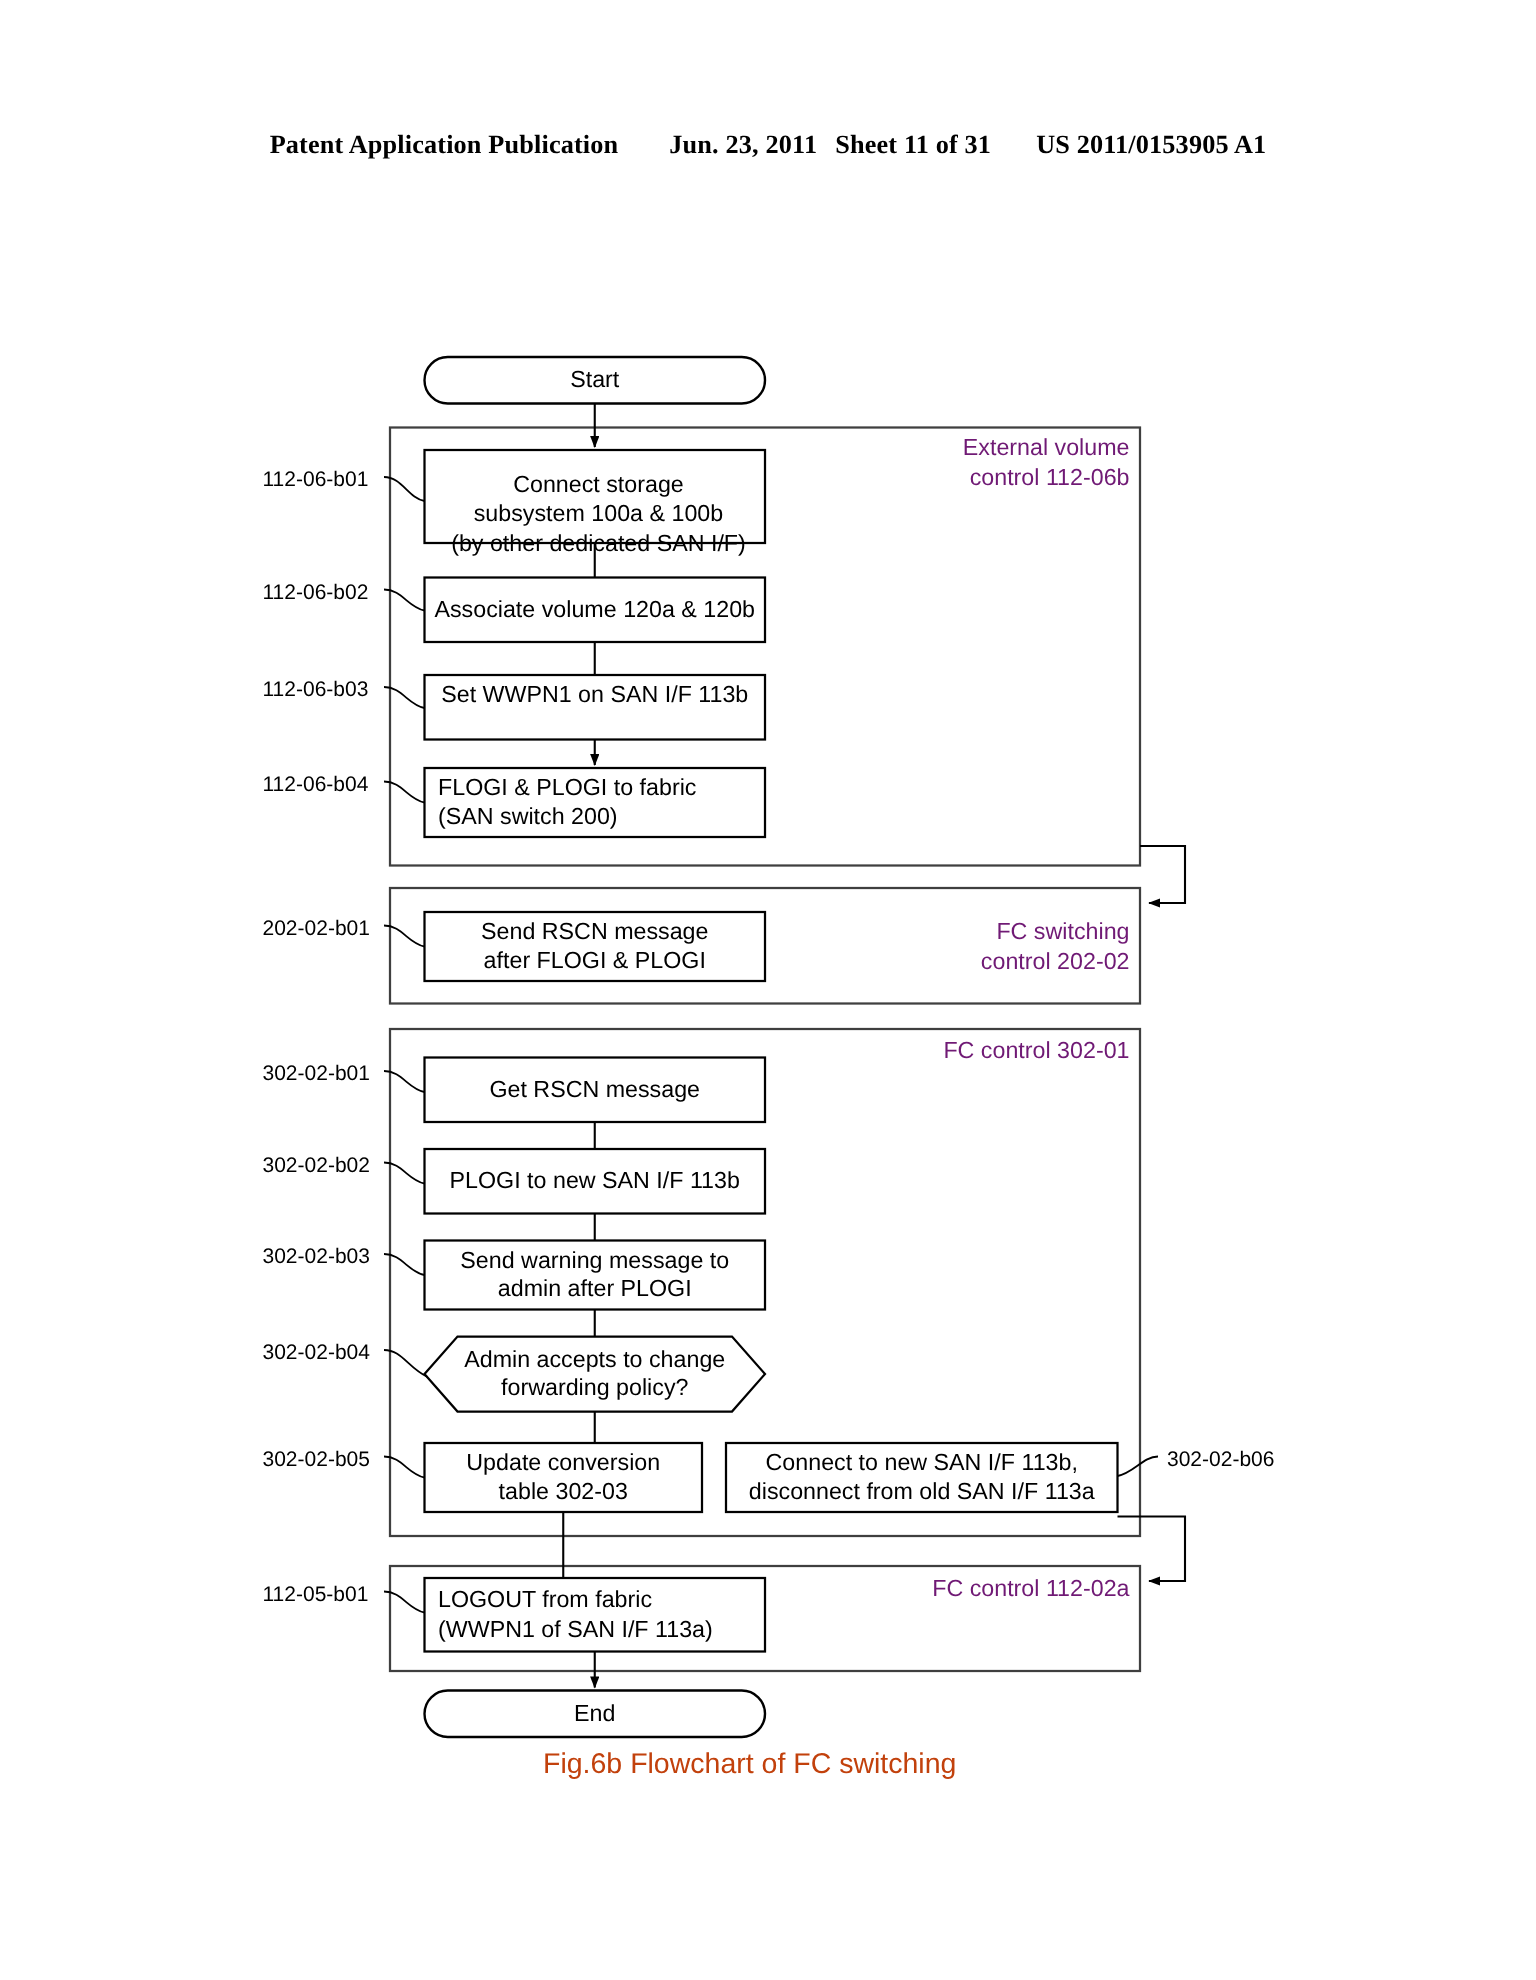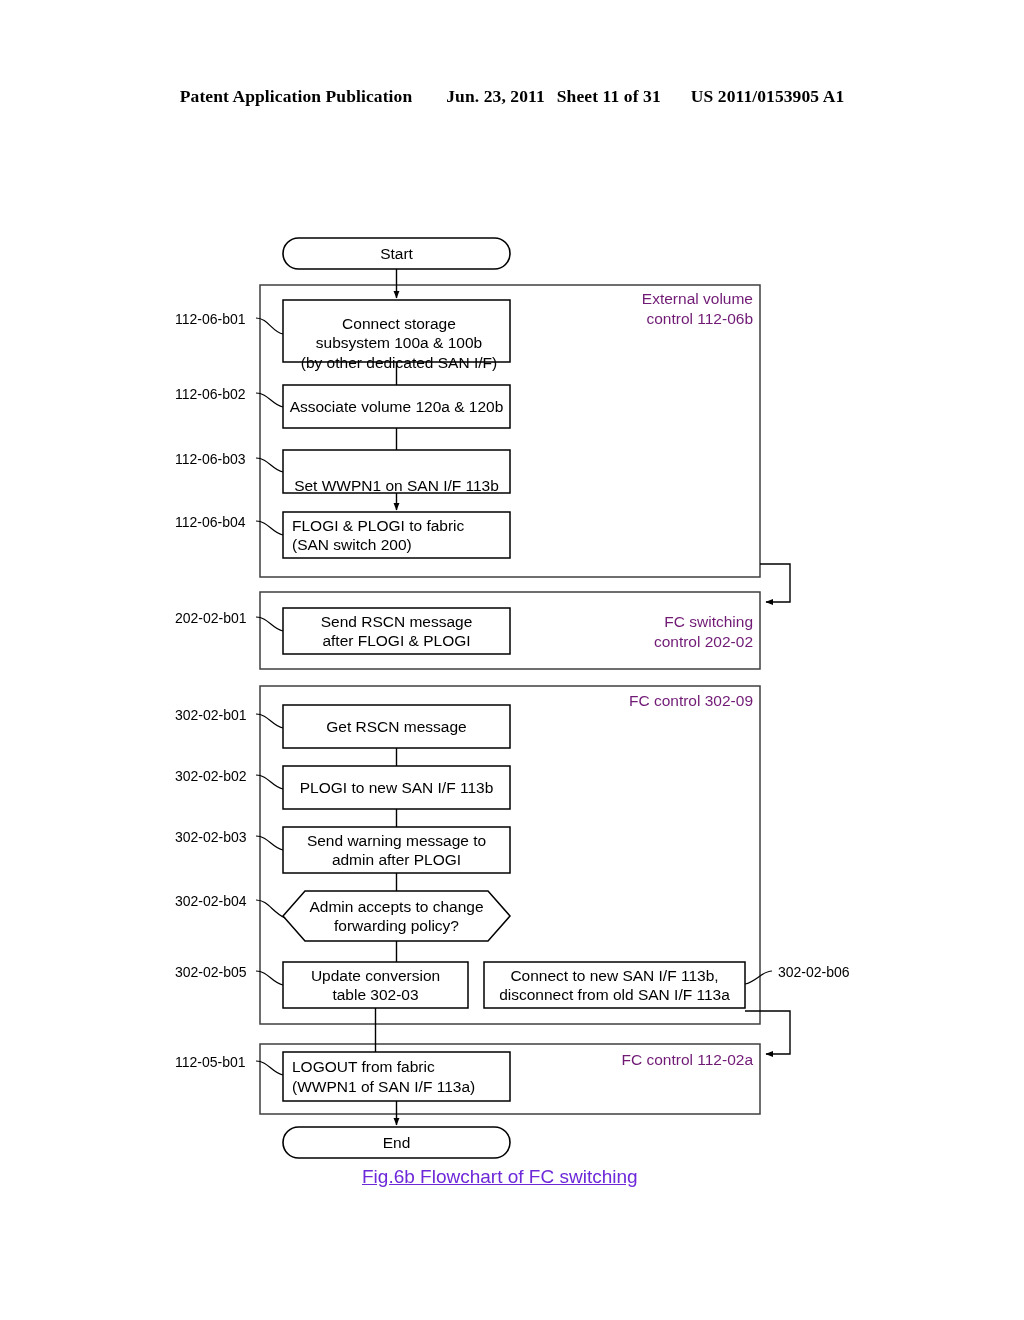--- a/index.html
+++ b/index.html
@@ -66,23 +66,22 @@
     line-height: 20px;
     text-align: right;
     white-space: pre;
     color: #701a75;
   }
 
   .caption {
     position: absolute;
     font-family: "Liberation Sans", sans-serif;
     font-size: 19px;
-    color: #6d28d9;
+    color: #c2410c;
     white-space: nowrap;
-    text-decoration: underline;
   }
 
   .box-text {
     position: absolute;
     display: flex;
     align-items: center;
     justify-content: center;
     text-align: center;
     font-family: "Liberation Sans", sans-serif;
     font-size: 15.5px;
@@ -172,31 +171,31 @@
   <div class="box-text" style="left:283px; top:238px; width:227px; height:31px;">Start</div>
 
   <div class="box-text" style="left:283px; top:1127px; width:227px; height:31px;">End</div>
 
   <div class="group-label" style="left:520px; top:289px; width:233px;">External volume
 control 112-06b</div>
 
   <div class="group-label" style="left:520px; top:596px; width:233px;margin-top:16px;">FC switching
 control 202-02</div>
 
-  <div class="group-label" style="left:520px; top:691px; width:233px;">FC control 302-09</div>
+  <div class="group-label" style="left:520px; top:691px; width:233px;">FC control 302-01</div>
 
   <div class="group-label" style="left:520px; top:1050px; width:233px;">FC control 112-02a</div>
 
   <div class="box-text" style="left:283px; top:300px; width:232px; height:62px;margin-top:12px;">Connect storage
 subsystem 100a &amp; 100b
 (by other dedicated SAN I/F)</div>
 
   <div class="box-text" style="left:283px; top:385px; width:227px; height:43px;">Associate volume 120a &amp; 120b</div>
 
-  <div class="box-text" style="left:283px; top:462px; width:227px; height:47px;">Set WWPN1 on SAN I/F 113b</div>
+  <div class="box-text" style="left:283px; top:440px; width:227px; height:47px;">Set WWPN1 on SAN I/F 113b</div>
 
   <div class="box-text" style="left:292px; top:512px; width:227px; height:46px; justify-content:flex-start; text-align:left;">FLOGI &amp; PLOGI to fabric
 (SAN switch 200)</div>
 
   <div class="box-text" style="left:283px; top:608px; width:227px; height:46px;">Send RSCN message
 after FLOGI &amp; PLOGI</div>
 
   <div class="box-text" style="left:283px; top:705px; width:227px; height:43px;">Get RSCN message</div>
 
   <div class="box-text" style="left:283px; top:766px; width:227px; height:43px;">PLOGI to new SAN I/F 113b</div>

